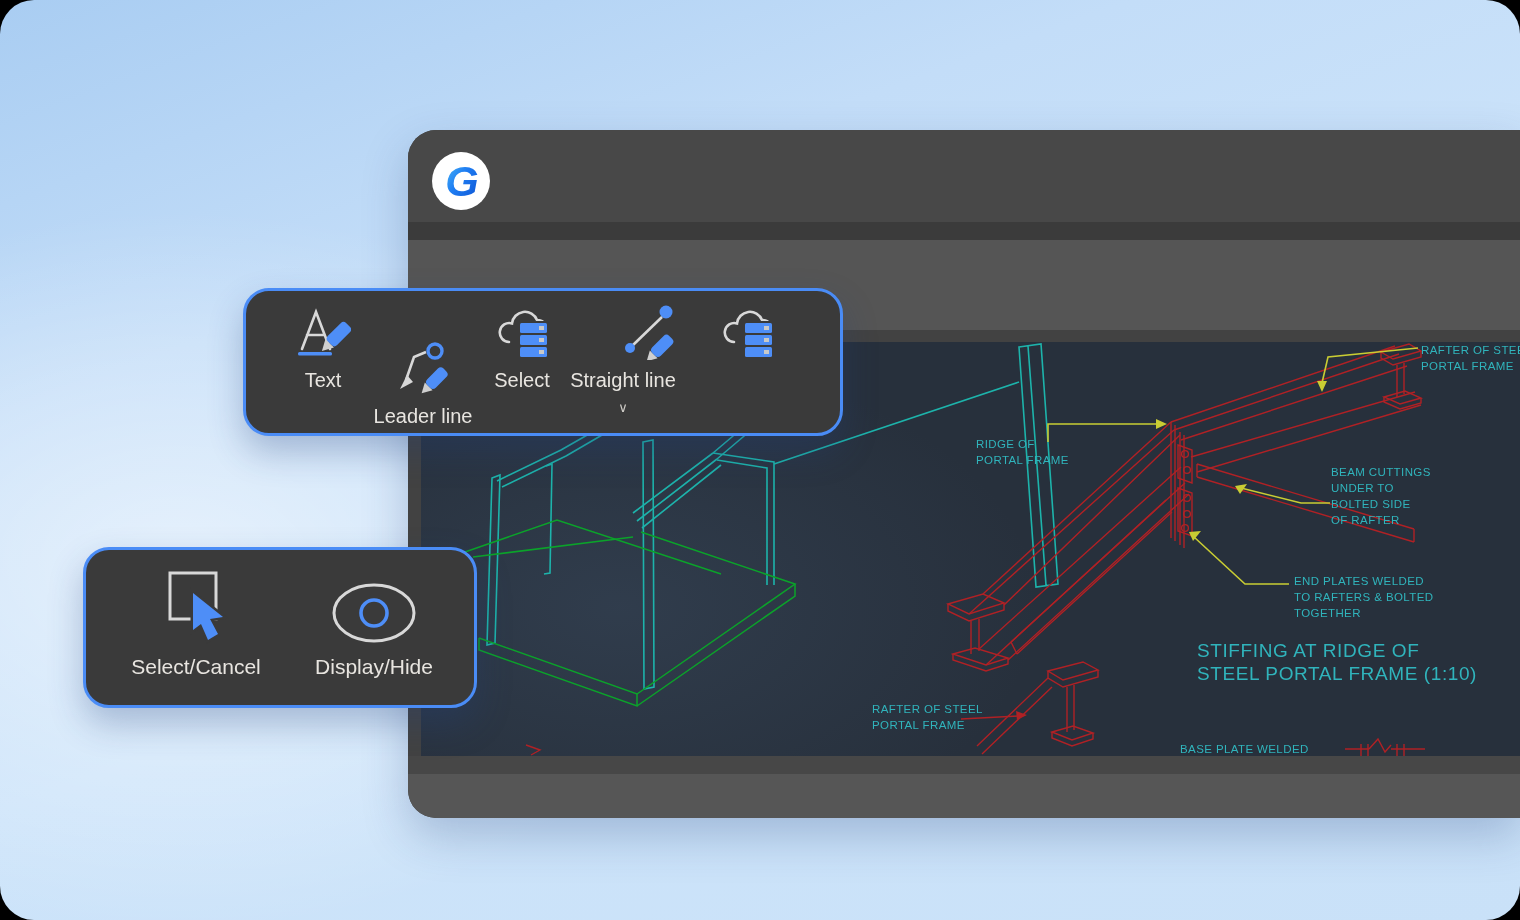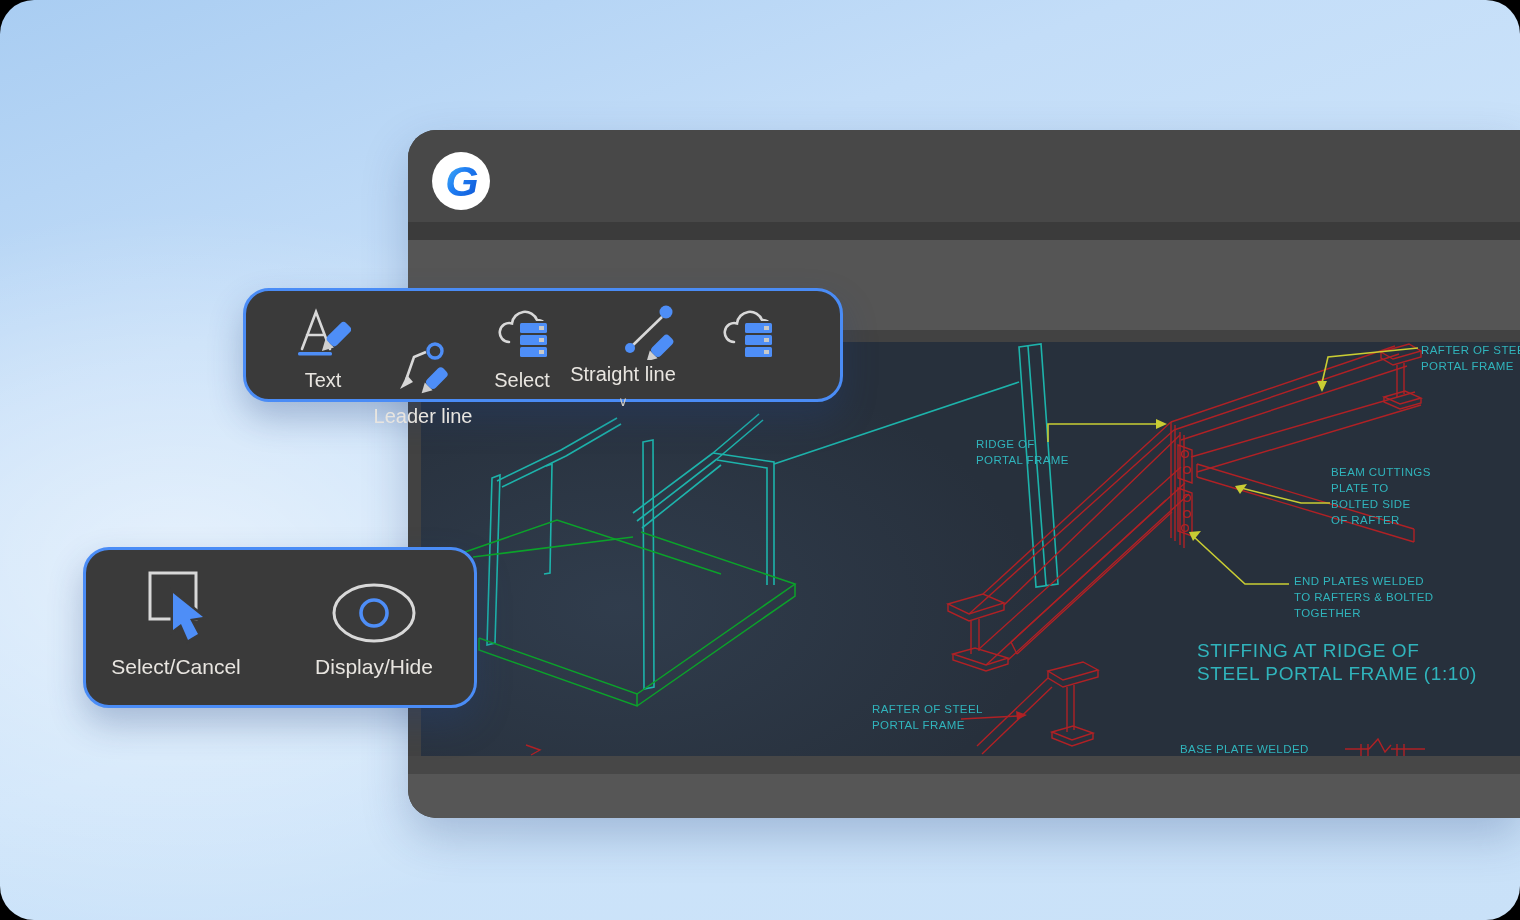--- a/index.html
+++ b/index.html
@@ -66,21 +66,21 @@
     font-size:11.5px;line-height:16px;letter-spacing:0.4px;white-space:nowrap;
   }
   .ann.big{font-size:19px;line-height:23px;letter-spacing:0.6px;}
 
   
   .popup{
     position:absolute;background:var(--popup-bg);
     border:3px solid var(--popup-border);border-radius:26px;
     box-shadow:0 16px 34px rgba(35,65,125,0.30);
   }
-  .popup-annotate{left:243px;top:288px;width:600px;height:114px;}
+  .popup-annotate{left:243px;top:288px;width:600px;height:148px;}
   .popup-view{left:83px;top:547px;width:394px;height:161px;}
 
   .tool-item{
     position:absolute;top:0;height:100%;cursor:pointer;
     display:flex;flex-direction:column;align-items:center;
   }
   .tool-item .ticon{margin-top:13px;height:62px;display:flex;align-items:flex-start;justify-content:center;}
   .tool-label{
     margin-top:1px;color:var(--label-col);font-size:20px;line-height:27px;
     text-align:center;
@@ -207,21 +207,21 @@
       <div class="ann" style="left:1000px;top:0px;">
         <div>RAFTER OF STEEL</div>
         <div>PORTAL FRAME</div>
       </div>
       <div class="ann" style="left:555px;top:94px;">
         <div>RIDGE OF</div>
         <div>PORTAL FRAME</div>
       </div>
       <div class="ann" style="left:910px;top:122px;">
         <div>BEAM CUTTINGS</div>
-        <div>PLATE TO</div>
+        <div>UNDER TO</div>
         <div>BOLTED SIDE</div>
         <div>OF RAFTER</div>
       </div>
       <div class="ann" style="left:873px;top:231px;">
         <div>END PLATES WELDED</div>
         <div>TO RAFTERS &amp; BOLTED</div>
         <div>TOGETHER</div>
       </div>
       <div class="ann big" style="left:776px;top:297px;">
         <div>STIFFING AT RIDGE OF</div>
@@ -322,21 +322,21 @@
           <rect x="46" y="22" width="5" height="4" fill="#c9c9c9"></rect>
           <rect x="46" y="34" width="5" height="4" fill="#c9c9c9"></rect>
           <rect x="46" y="46" width="5" height="4" fill="#c9c9c9"></rect>
         </svg>
       </div>
     </div>
   </div>
 
   <div class="popup popup-view">
 
-    <div class="view-item" style="left:2px;width:176px;">
+    <div class="view-item" style="left:22px;width:176px;">
       <div class="ticon" style="margin-top:12px;height:92px;">
         <svg width="80" height="90" viewBox="0 0 80 90">
           <rect x="14" y="10" width="46" height="46" stroke="var(--icon-gray)" stroke-width="3" fill="none"></rect>
           <path d="M37,30 L67,54 L54,56 L62,71 L52,77 L45,61 L37,67 Z" fill="var(--accent)" stroke="var(--popup-bg)" stroke-width="5" paint-order="stroke"></path>
         </svg>
       </div>
       <div class="view-label">Select/Cancel</div>
     </div>
 
     <div class="view-item" style="left:200px;width:176px;">

